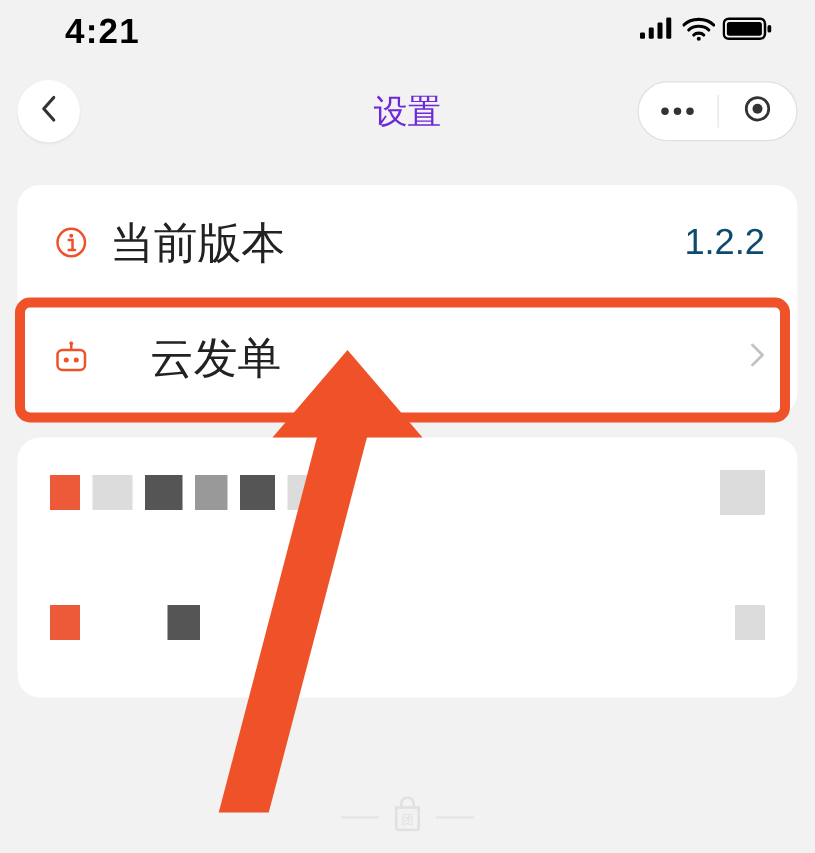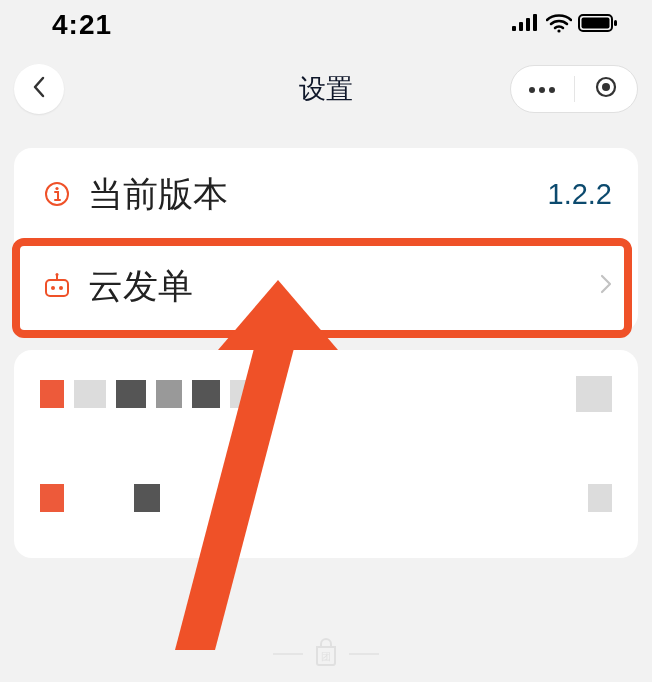--- a/index.html
+++ b/index.html
@@ -34,21 +34,21 @@
     border-radius: 50%;
     background: #fff;
     box-shadow: 0 1px 2px rgba(0,0,0,0.08);
     display: flex; align-items: center; justify-content: center;
     font-size: 26px; color: #333;
     cursor: pointer;
   }
   .nav-title {
     position: absolute; left: 0; right: 0;
     text-align: center;
-    font-size: 27px; font-weight: 500; color: #0f172a;
+    font-size: 27px; font-weight: 500; color: #6d28d9;
     pointer-events: none;
   }
   .capsule {
     position: absolute; right: 14px; top: 50%; transform: translateY(-50%);
     width: 128px; height: 48px;
     border: 1px solid #e0e0e0;
     border-radius: 24px;
     background: #fff;
     display: flex; align-items: center; justify-content: space-around;
   }
@@ -111,21 +111,21 @@
   .arrow-svg { position:absolute; left:0; top:0; pointer-events:none; }
 
   
   .footer-mark {
     position:absolute; left:0; right:0; bottom:12px;
     display:flex; align-items:center; justify-content:center; gap:10px;
     color:#e0e0e0;
   }
   .footer-mark .dash { width:30px; height:2px; background:#e5e5e5; }
 
-  .clickable { cursor: pointer; }
+  .clickable { cursor: pointer; gap: 32px; }
 </style>
 </head>
 <body>
 
 <div class="status-bar">
   <div class="status-time">4:21</div>
   <div class="status-icons">
     <span>
       <svg width="28" height="20" viewBox="0 0 28 20">
         <rect x="0" y="13" width="4" height="5" rx="1" fill="#000"></rect>

